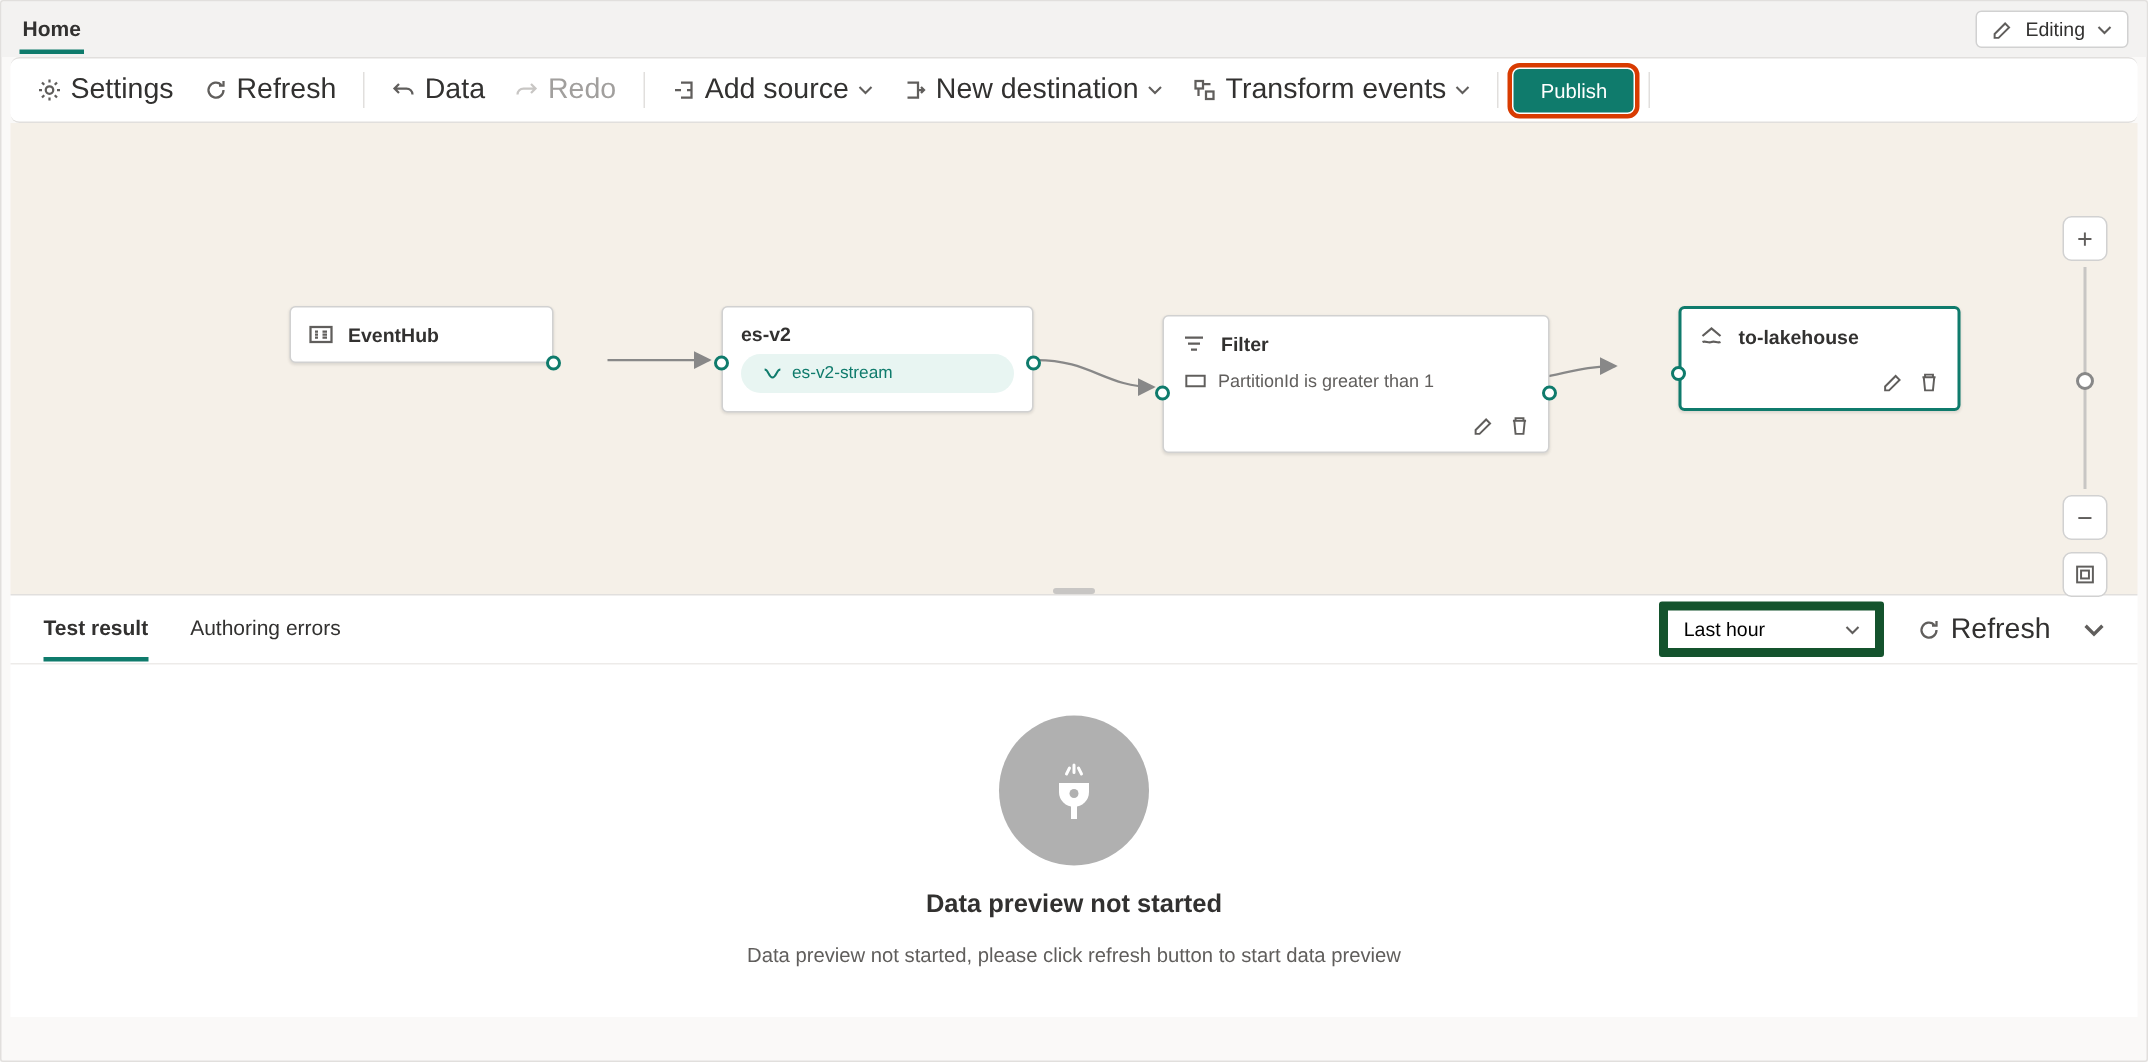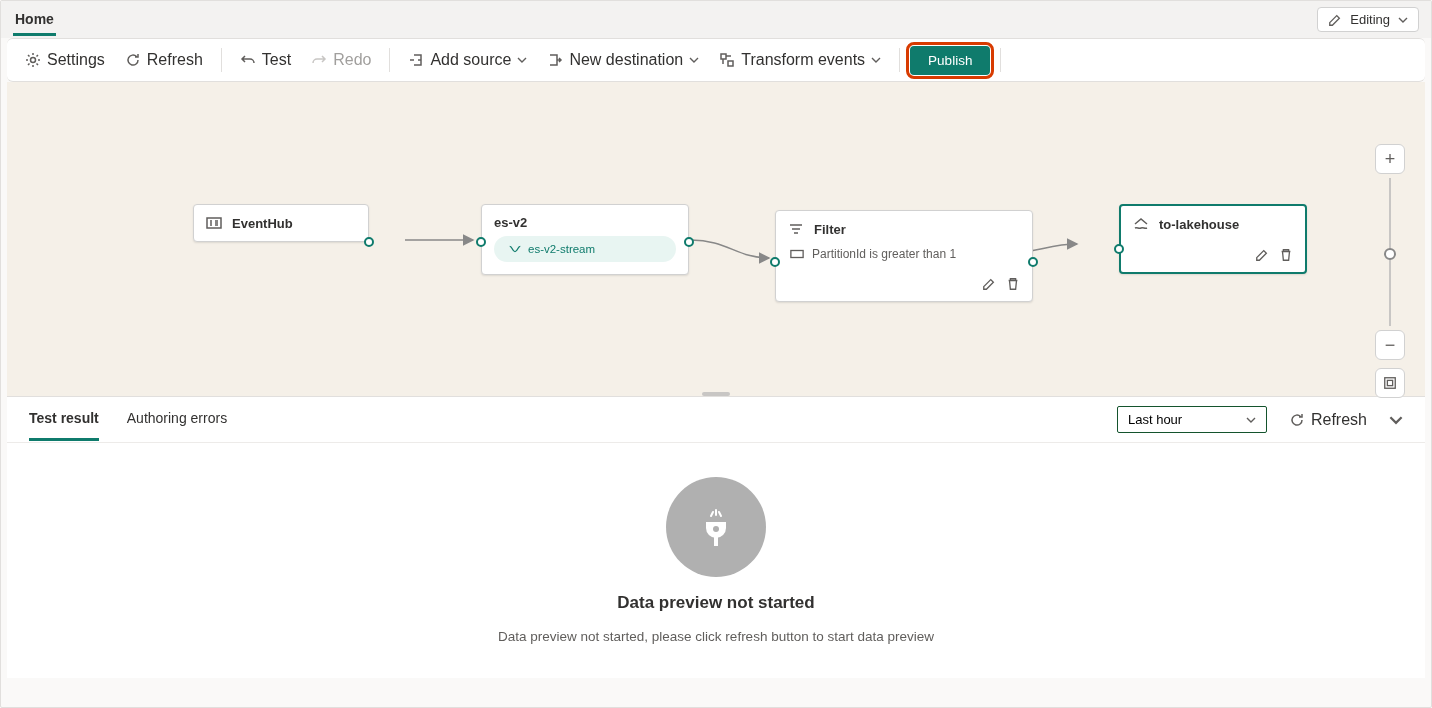--- a/index.html
+++ b/index.html
@@ -1,21 +1,21 @@
 <!DOCTYPE html>
 <html><head>
 <meta charset="utf-8">
 <style>
 *{box-sizing:border-box;margin:0;padding:0;font-family:"Segoe UI",Arial,sans-serif}
 body{background:#faf9f8;width:1432px;height:708px;overflow:hidden;border:1px solid #e1dfdd;border-radius:2px;position:relative}
 .header{height:37px;background:#f3f2f1;display:flex;align-items:center;padding:0 12px;justify-content:space-between}
 .tab-name{font-size:14px;font-weight:600;color:#323130;border-bottom:3px solid #0f7b6c;padding:8px 2px 6px}
 .mode-btn{border:1px solid #d1d1d1;border-radius:4px;padding:4px 10px;display:flex;align-items:center;gap:8px;font-size:13px;color:#323130;background:#fff;cursor:pointer}
 .toolbar{height:44px;background:#fff;display:flex;align-items:center;padding:0 10px;gap:4px;border-top:1px solid #e1dfdd;border-bottom:1px solid #e1dfdd;margin:0 6px;border-radius:6px}
-.tbtn{display:flex;align-items:center;gap:6px;padding:6px 8px;font-size:16px;color:#323130;cursor:pointer;border-radius:4px}
+.tbtn{display:flex;align-items:center;gap:6px;padding:6px 8px;font-size:19px;color:#323130;cursor:pointer;border-radius:4px}
 .tbtn.dis{color:#a19f9d;cursor:default}
 .divider{width:1px;height:24px;background:#e1dfdd;margin:0 6px}
 .publish{background:#0f7b6c;color:#fff;border-radius:4px;padding:7px 18px;font-size:13.5px;cursor:pointer;outline:3px solid #d83b01;outline-offset:1px}
 .canvas{position:relative;height:314px;background:#f5f0e8;margin:0 6px}
 .node{position:absolute;background:#fff;border:1px solid #d1d1d1;border-radius:4px;box-shadow:0 1px 2px rgba(0,0,0,.1)}
 .node.sel{border:2px solid #0f7b6c}
 .node-head{display:flex;align-items:center;gap:10px;padding:10px 12px;font-size:13px;font-weight:600;color:#323130}
 .node-sub{padding:0 4px 10px 14px;font-size:12px;color:#605e5c;display:flex;align-items:center;justify-content:space-between}
 .node-foot{display:flex;gap:10px;justify-content:flex-end;padding:6px 12px 10px}
 .pill{background:#e8f5f2;border-radius:14px;padding:6px 14px;margin:4px 12px 12px;font-size:11.5px;color:#0f7b6c;display:flex;align-items:center;gap:6px}
@@ -27,21 +27,21 @@
 .zbtn{width:30px;height:30px;background:#fff;border:1px solid #d1d1d1;border-radius:6px;display:flex;align-items:center;justify-content:center;font-size:18px;color:#605e5c;cursor:pointer}
 .ztrack{width:2px;height:148px;background:#c8c6c4;position:relative;margin:4px 0}
 .zhandle{width:12px;height:12px;border:2px solid #888;border-radius:50%;background:#fff;position:absolute;left:-5px;top:70px}
 .grip{position:absolute;left:50%;transform:translateX(-50%);bottom:0;width:28px;height:4px;background:#c8c6c4;border-radius:2px}
 .panel{background:#fff;margin:0 6px;border-top:1px solid #e1dfdd}
 .panel-tabs{display:flex;align-items:center;justify-content:space-between;padding:0 22px;height:46px;border-bottom:1px solid #edebe9}
 .ptabs{display:flex;gap:28px}
 .ptab{font-size:14px;color:#323130;padding:12px 0;cursor:pointer}
 .ptab.active{font-weight:700;border-bottom:3px solid #0f7b6c}
 .pright{display:flex;align-items:center;gap:14px}
-.select{border:1px solid #14532d;border-radius:2px;padding:5px 10px;font-size:13px;min-width:150px;display:flex;justify-content:space-between;align-items:center;cursor:pointer}
+.select{border:6px solid #14532d;border-radius:2px;padding:5px 10px;font-size:13px;min-width:150px;display:flex;justify-content:space-between;align-items:center;cursor:pointer}
 .empty{display:flex;flex-direction:column;align-items:center;padding:34px 0;gap:16px}
 .plug-circle{width:100px;height:100px;border-radius:50%;background:#b0b0b0;display:flex;align-items:center;justify-content:center;color:#fff}
 .e-title{font-size:17px;font-weight:600;color:#323130}
 .e-sub{font-size:13.5px;color:#605e5c}
 .chev{width:10px;height:10px}
 </style>
 </head>
 <body>
 
 <div class="header">
@@ -69,21 +69,21 @@
     <svg class="icon" viewBox="0 0 16 16">
         <path d="M13 8a5 5 0 11-1.5-3.5M13 2v3h-3"></path>
       </svg>
     <span>Refresh</span>
   </div>
   <div class="divider"></div>
   <div class="tbtn">
     <svg class="icon" viewBox="0 0 16 16">
         <path d="M5 4L2 7l3 3M2 7h8a4 4 0 014 4"></path>
       </svg>
-    <span>Test</span>
+    <span>Data</span>
   </div>
   <div class="tbtn dis">
     <svg class="icon" viewBox="0 0 16 16" style="stroke:#c8c6c4">
         <path d="M11 4l3 3-3 3M14 7H6a4 4 0 00-4 4"></path>
       </svg>
     <span>Redo</span>
   </div>
   <div class="divider"></div>
   <div class="tbtn">
     <svg class="icon" viewBox="0 0 16 16">

